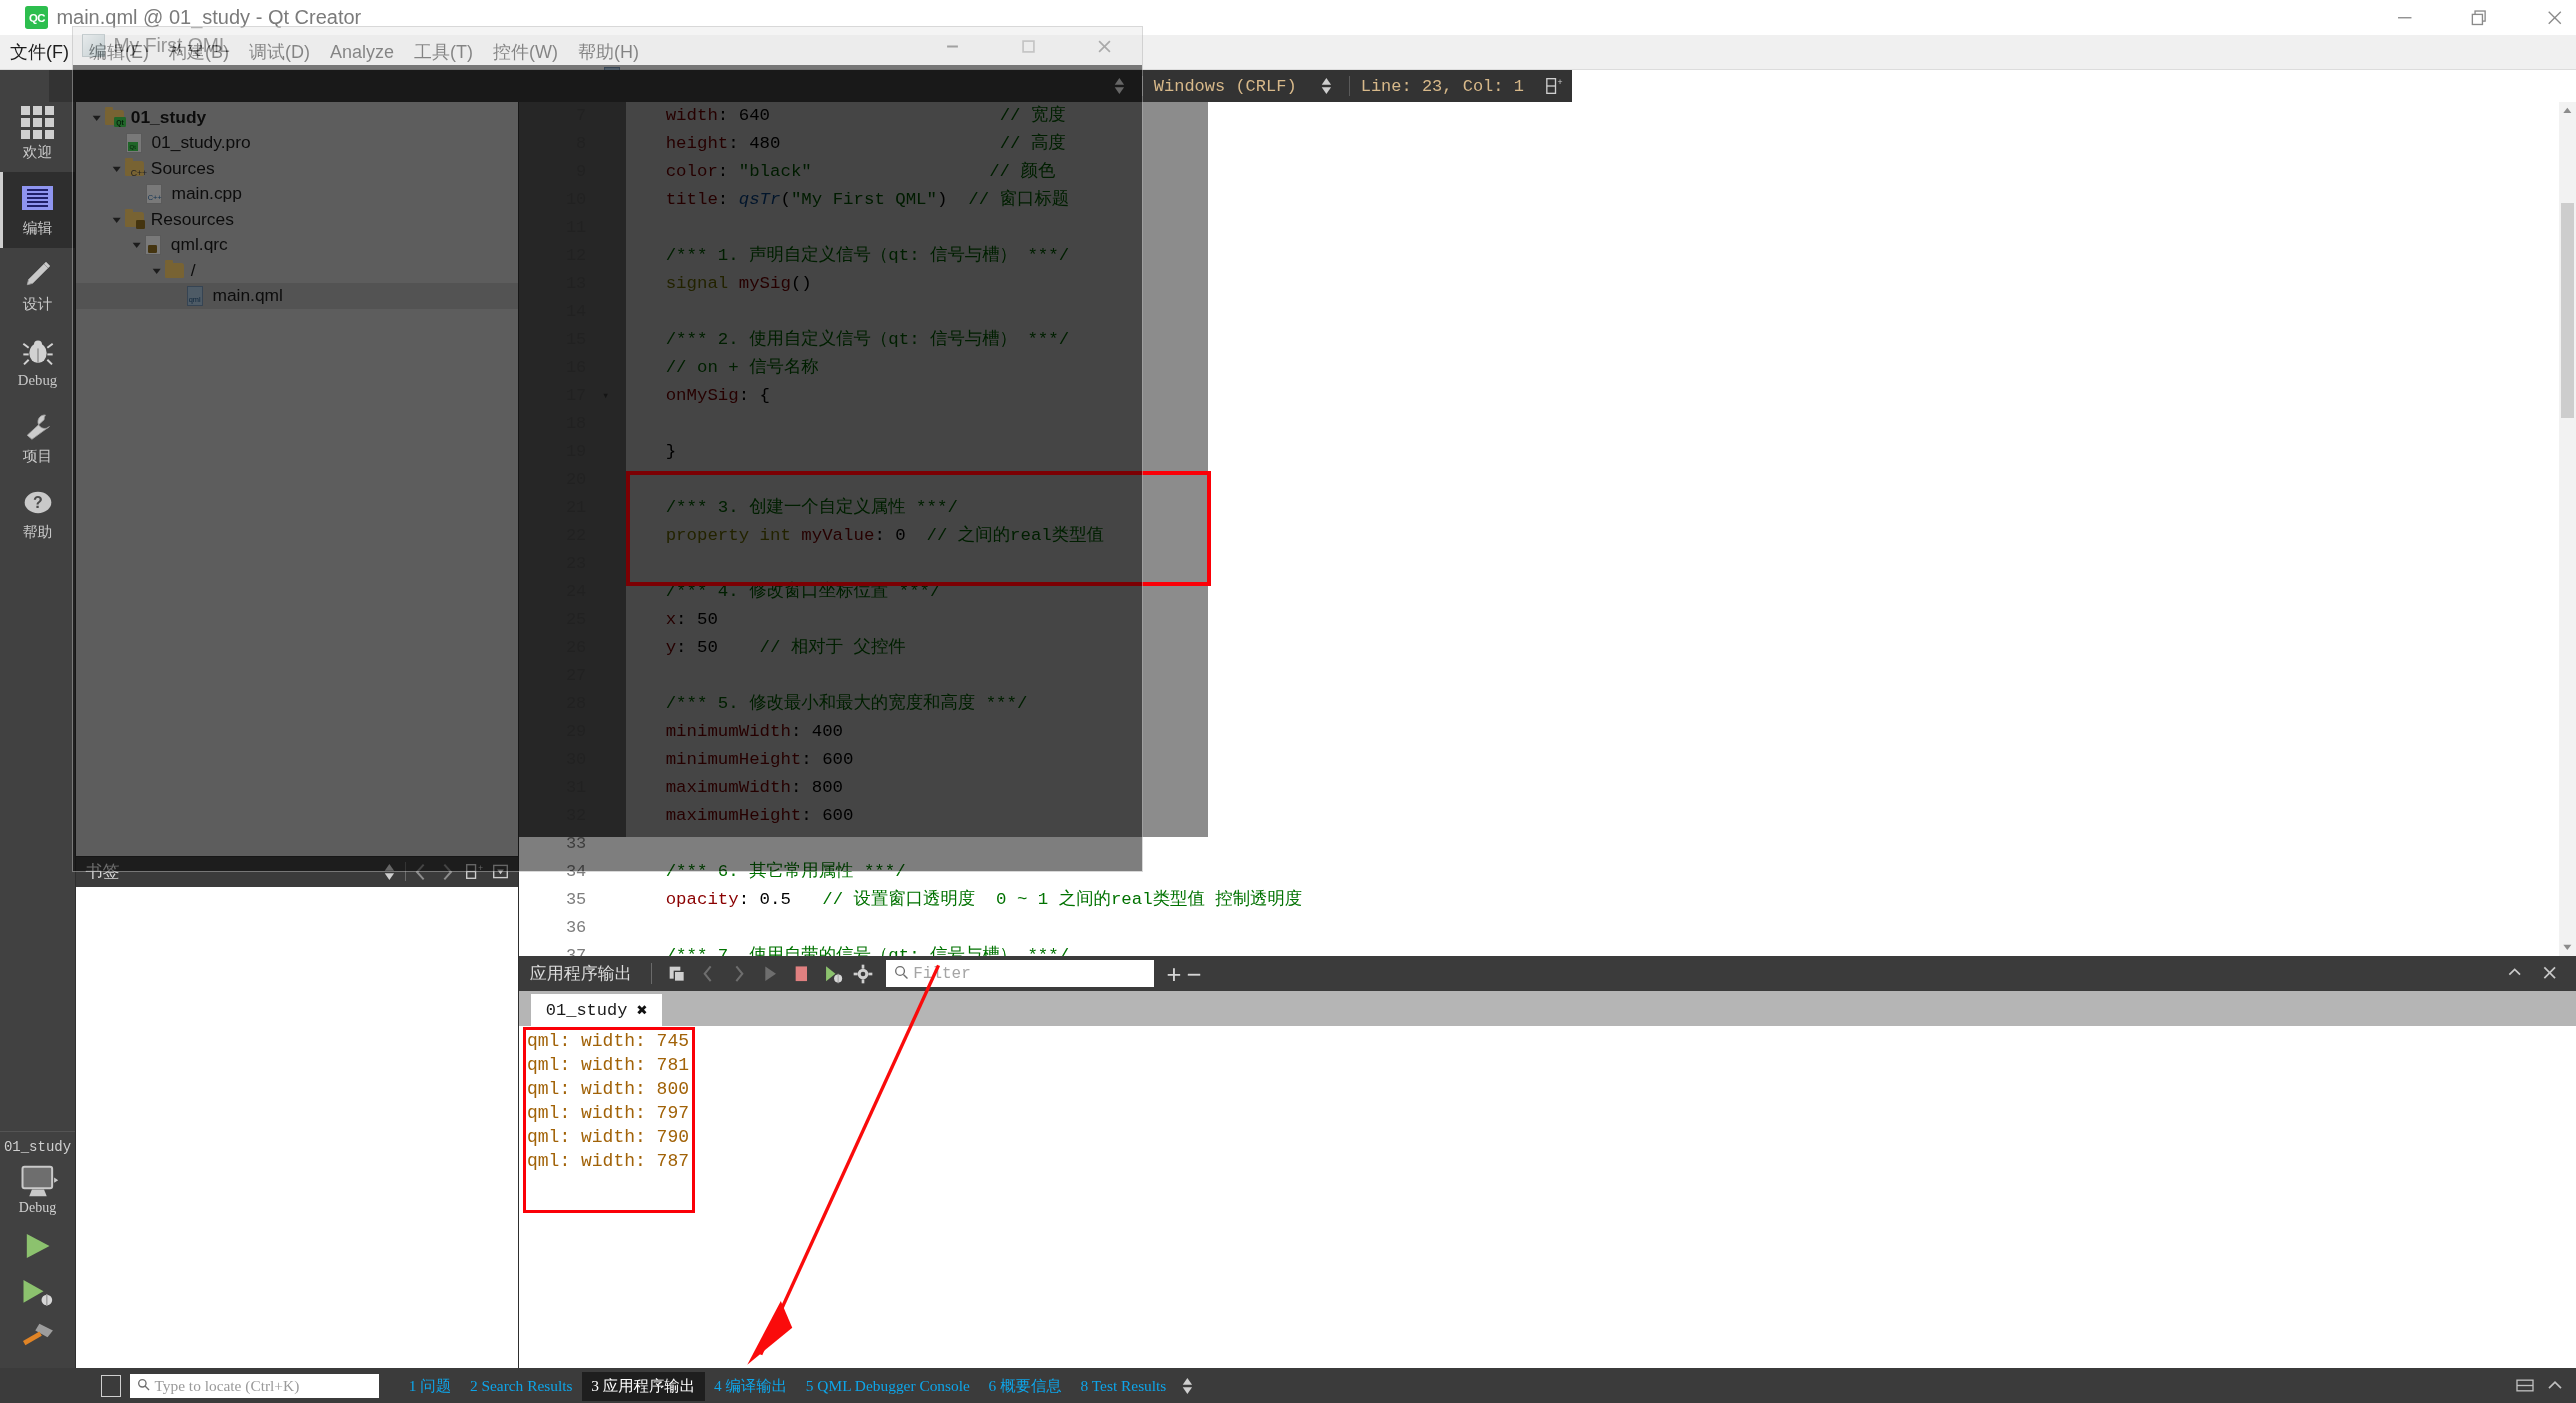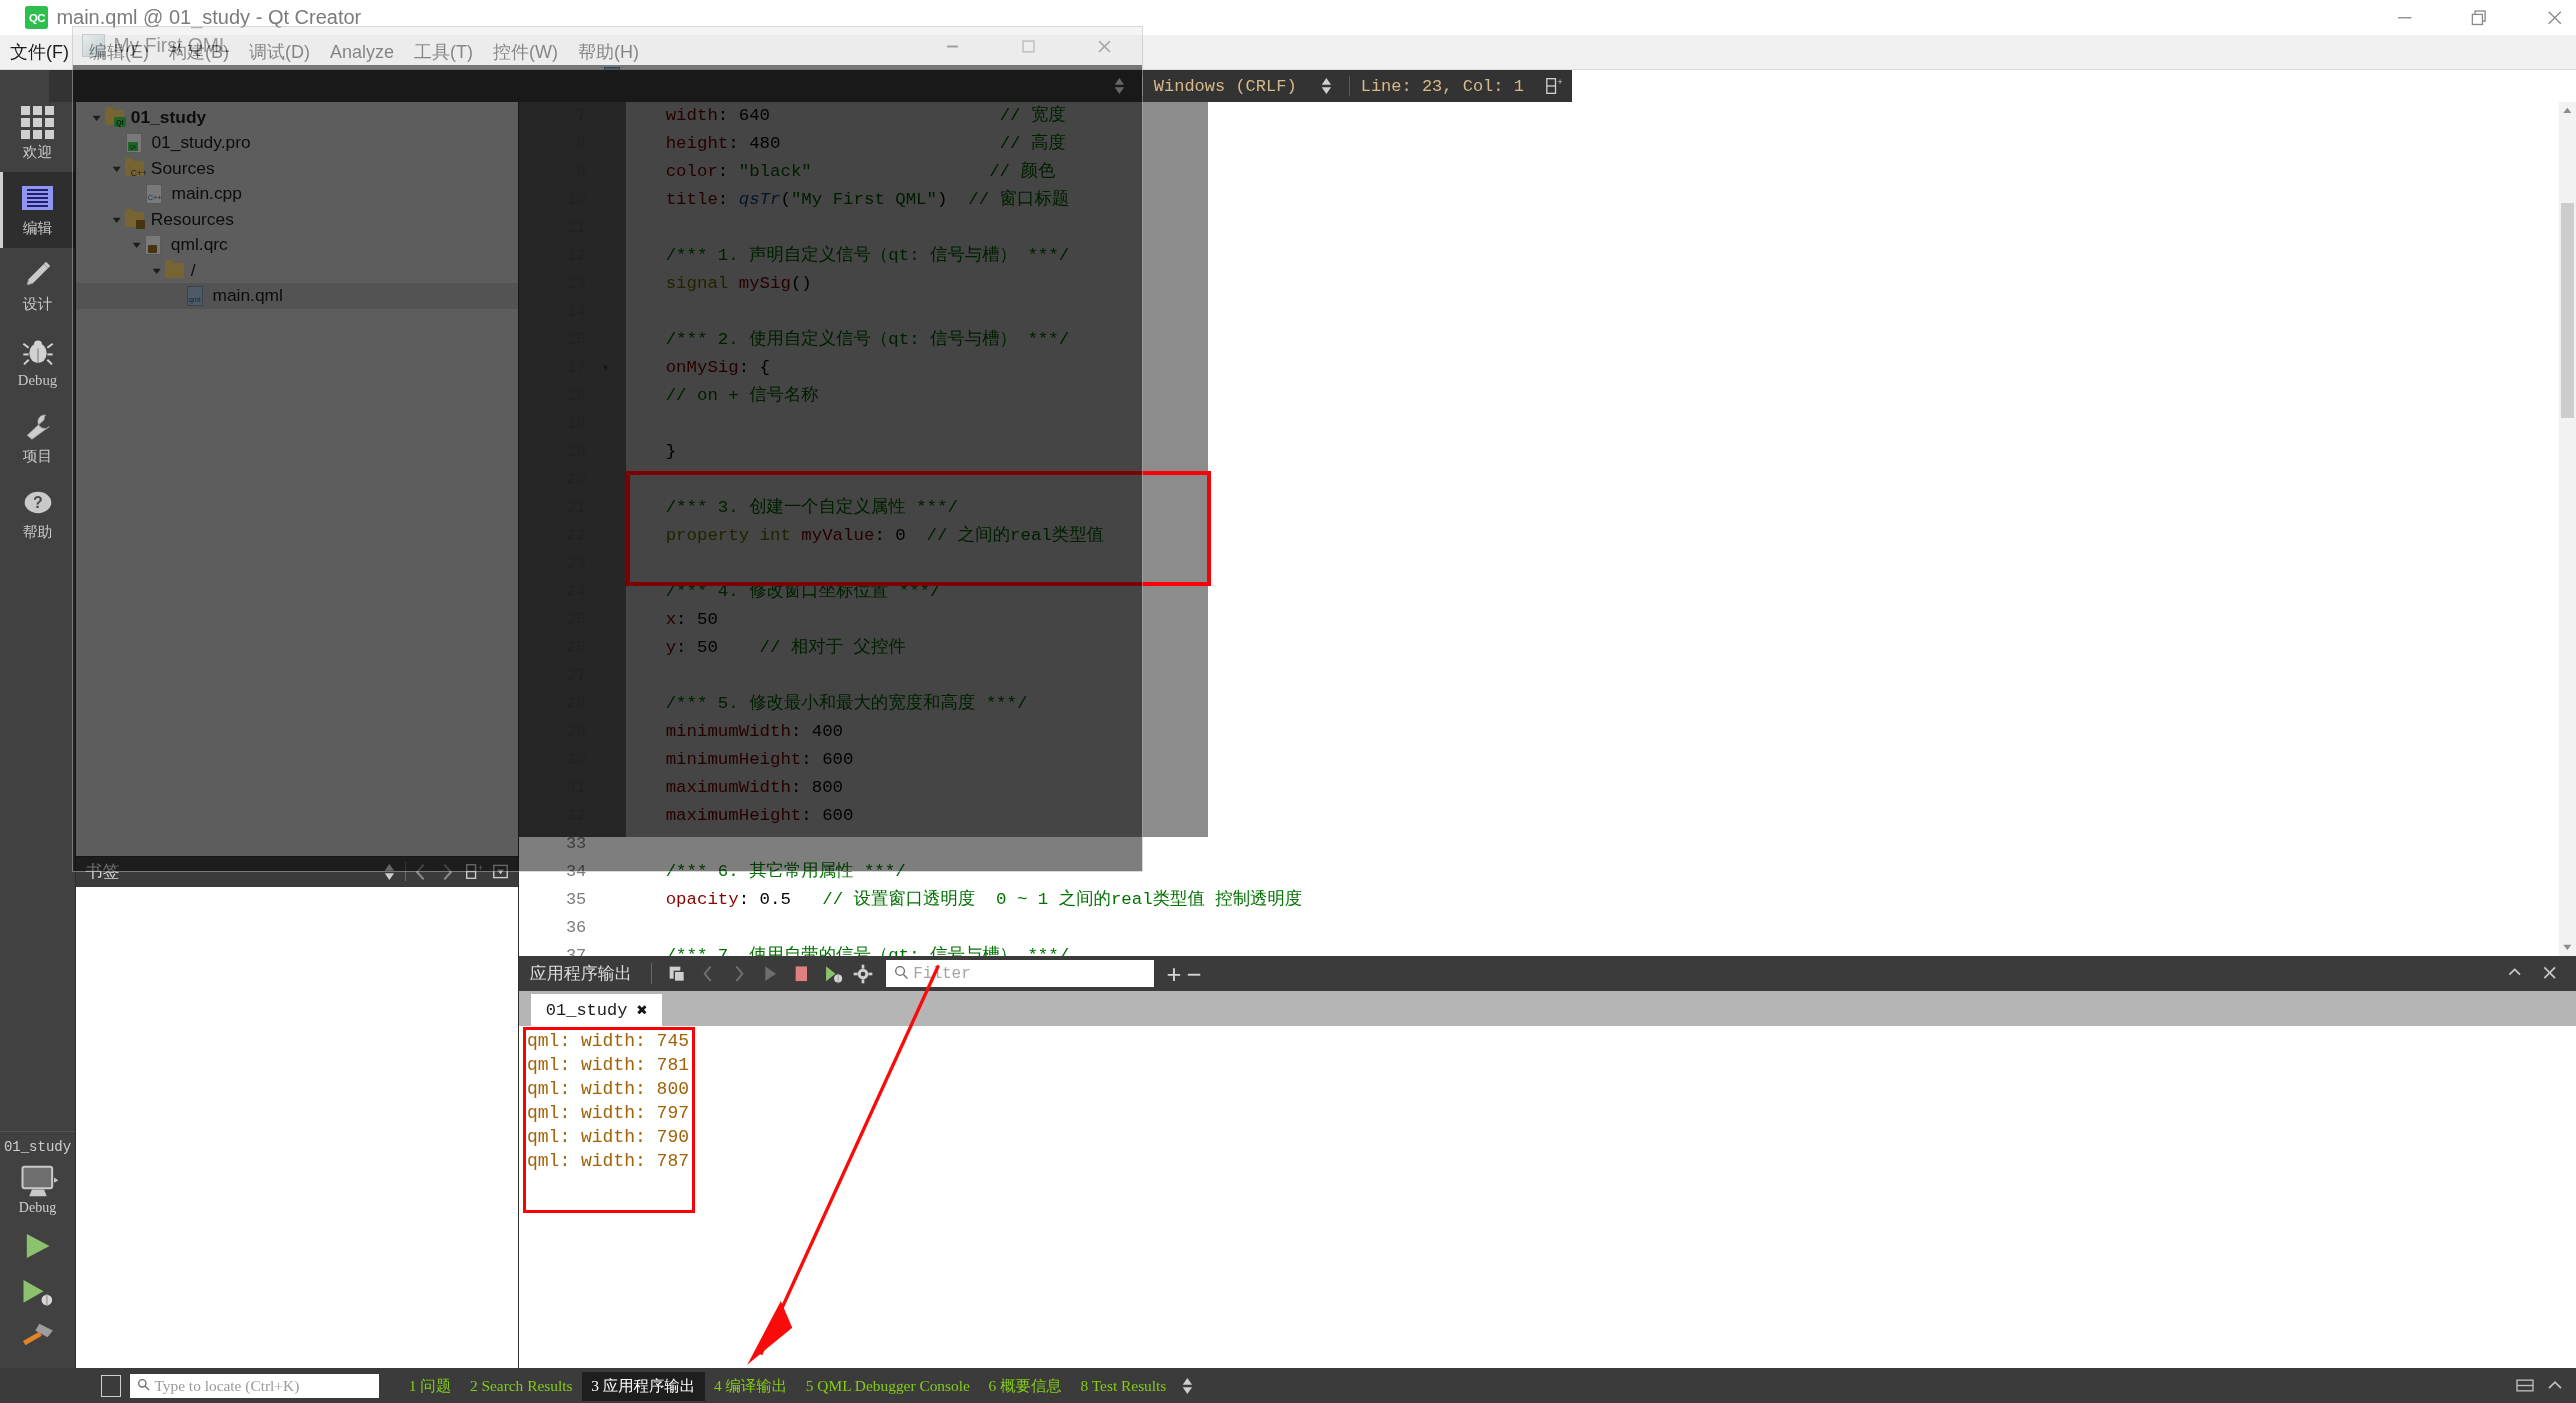--- a/index.html
+++ b/index.html
@@ -235,21 +235,21 @@
     position: absolute; left: 0; bottom: 0; width: 2576px; height: 36px;
     background: #3b3b3b; display: flex; align-items: center; padding-left: 101px;
   }
   .st-toggle { width:20px;height:21.5px;border:1.3px solid #cfcfcf; margin-right:9.4px;}
   .locate-box {
     width: 249px; height: 24px; background: #ffffff; display: flex; align-items: center;
     gap: 4px; padding-left: 6.7px; margin-right: 20px;
   }
   .locate-ph { font-size: 15.4px; color: #9a9a9a; font-family: "Liberation Serif", serif; }
   .st-item {
-    font-size: 15.4px; color: #84cc16; font-family: "Liberation Serif", serif;
+    font-size: 15.4px; color: #0ea5e9; font-family: "Liberation Serif", serif;
     padding: 4px 9.4px; white-space: nowrap;
   }
   .st-item.on { background: #1e1e1e; color: #ffffff; }
   .st-right { position:absolute; right: 10.7px; display:flex; align-items:center; gap: 10.7px;}
 
   
   .qmlwin {
     position: absolute; left: 72px; top: 25.5px; width: 1071px; height: 846px;
     z-index: 20; opacity: 0.5;
   }
@@ -678,22 +678,22 @@
       <div class="code-lines" id="code-lines">
           <div class="cline"><span class="lnum">7</span><span class="fold"></span><span class="ctext"><span class="plain">    </span><span class="kw">width</span><span class="plain">: </span><span class="num">640</span><span class="plain">                      </span><span class="cmt">// 宽度</span></span></div>
           <div class="cline"><span class="lnum">8</span><span class="fold"></span><span class="ctext"><span class="plain">    </span><span class="kw">height</span><span class="plain">: </span><span class="num">480</span><span class="plain">                     </span><span class="cmt">// 高度</span></span></div>
           <div class="cline"><span class="lnum">9</span><span class="fold"></span><span class="ctext"><span class="plain">    </span><span class="kw">color</span><span class="plain">: </span><span class="str">"black"</span><span class="plain">                 </span><span class="cmt">// 颜色</span></span></div>
           <div class="cline"><span class="lnum">10</span><span class="fold"></span><span class="ctext"><span class="plain">    </span><span class="kw">title</span><span class="plain">: </span><span class="fn">qsTr</span><span class="plain">(</span><span class="str">"My First QML"</span><span class="plain">)</span><span class="plain">  </span><span class="cmt">// 窗口标题</span></span></div>
           <div class="cline"><span class="lnum">11</span><span class="fold"></span><span class="ctext"></span></div>
           <div class="cline"><span class="lnum">12</span><span class="fold"></span><span class="ctext"><span class="plain">    </span><span class="cmt">/*** 1. 声明自定义信号（qt: 信号与槽） ***/</span></span></div>
           <div class="cline"><span class="lnum">13</span><span class="fold"></span><span class="ctext"><span class="plain">    </span><span class="kw2">signal</span><span class="plain"> </span><span class="kw">mySig</span><span class="plain">()</span></span></div>
           <div class="cline"><span class="lnum">14</span><span class="fold"></span><span class="ctext"></span></div>
           <div class="cline"><span class="lnum">15</span><span class="fold"></span><span class="ctext"><span class="plain">    </span><span class="cmt">/*** 2. 使用自定义信号（qt: 信号与槽） ***/</span></span></div>
+          <div class="cline"><span class="lnum">16</span><span class="fold"></span><span class="ctext"><span class="plain">    </span><span class="cmt">// on + 信号名称</span></span></div>
           <div class="cline"><span class="lnum">17</span><span class="fold">▾</span><span class="ctext"><span class="plain">    </span><span class="kw">onMySig</span><span class="plain">: {</span></span></div>
-          <div class="cline"><span class="lnum">16</span><span class="fold"></span><span class="ctext"><span class="plain">    </span><span class="cmt">// on + 信号名称</span></span></div>
           <div class="cline"><span class="lnum">18</span><span class="fold"></span><span class="ctext"></span></div>
           <div class="cline"><span class="lnum">19</span><span class="fold"></span><span class="ctext"><span class="plain">    }</span></span></div>
           <div class="cline"><span class="lnum">20</span><span class="fold"></span><span class="ctext"></span></div>
           <div class="cline"><span class="lnum">21</span><span class="fold"></span><span class="ctext"><span class="plain">    </span><span class="cmt">/*** 3. 创建一个自定义属性 ***/</span></span></div>
           <div class="cline"><span class="lnum">22</span><span class="fold"></span><span class="ctext"><span class="plain">    </span><span class="kw2">property int </span><span class="kw">myValue</span><span class="plain">: </span><span class="num">0</span><span class="plain">  </span><span class="cmt">// 之间的real类型值</span></span></div>
           <div class="cline"><span class="lnum">23</span><span class="fold"></span><span class="ctext"></span></div>
           <div class="cline"><span class="lnum">24</span><span class="fold"></span><span class="ctext"><span class="plain">    </span><span class="cmt">/*** 4. 修改窗口坐标位置 ***/</span></span></div>
           <div class="cline"><span class="lnum">25</span><span class="fold"></span><span class="ctext"><span class="plain">    </span><span class="kw">x</span><span class="plain">: </span><span class="num">50</span></span></div>
           <div class="cline"><span class="lnum">26</span><span class="fold"></span><span class="ctext"><span class="plain">    </span><span class="kw">y</span><span class="plain">: </span><span class="num">50</span><span class="plain">    </span><span class="cmt">// 相对于 父控件</span></span></div>
           <div class="cline"><span class="lnum">27</span><span class="fold"></span><span class="ctext"></span></div>

